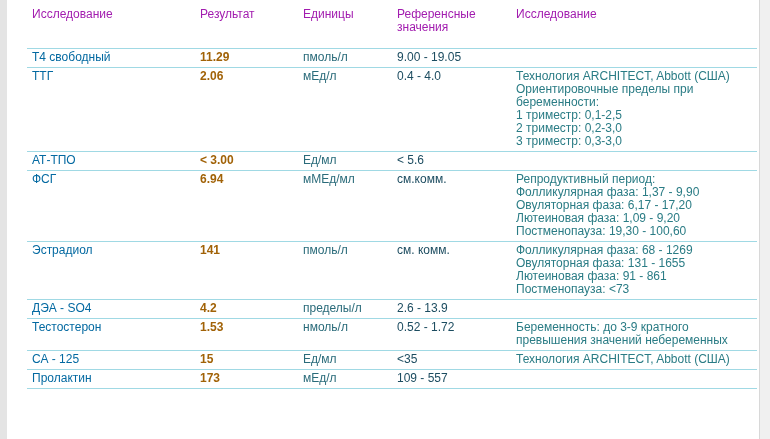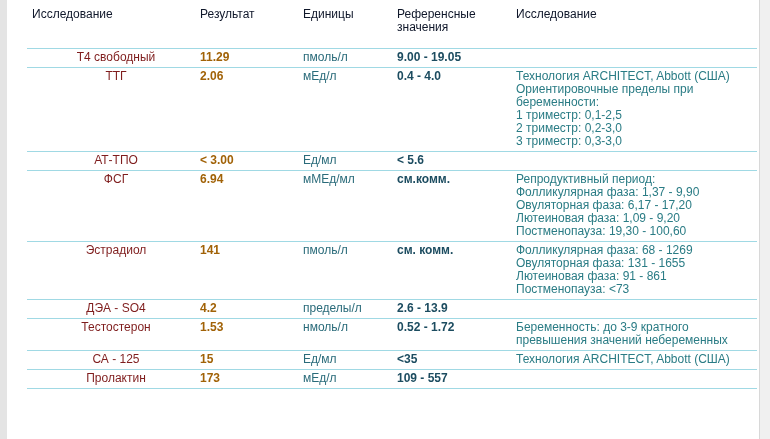--- a/index.html
+++ b/index.html
@@ -45,28 +45,28 @@
     text-align: left;
     margin: 0;
     padding: 2px 0 3px 0;
     line-height: 13px;
     border-bottom: 1px solid #A0D9E4;
     white-space: pre-line;
     overflow: hidden;
   }
   thead th {
     font-weight: normal;
-    color: #0f172a;
+    color: #a21caf;
     padding: 2px 0 14px 0;
   }
   thead th.c-study { padding-left: 5px; }
-  td.c-study   { color: #7f1d1d; padding-left: 5px; text-align: center; }
+  td.c-study   { color: #0369a1; padding-left: 5px; }
   td.c-result  { color: #a16207; font-weight: bold; }
   td.c-units   { color: #2A6B7A; }
-  td.c-ref     { color: #1C4C60; font-weight: bold; }
+  td.c-ref     { color: #1C4C60; }
   td.c-comment { color: #2A7C85; margin-top: 11px; }
 </style>
 </head>
 <body>
 
 <div class="left-edge"></div>
 <div class="right-edge"></div>
 
 <div class="report">
   <table class="results">

